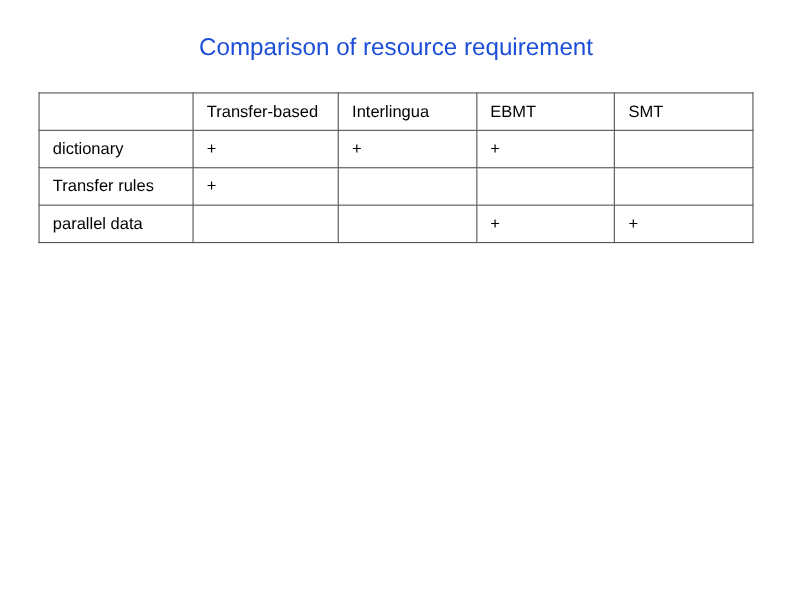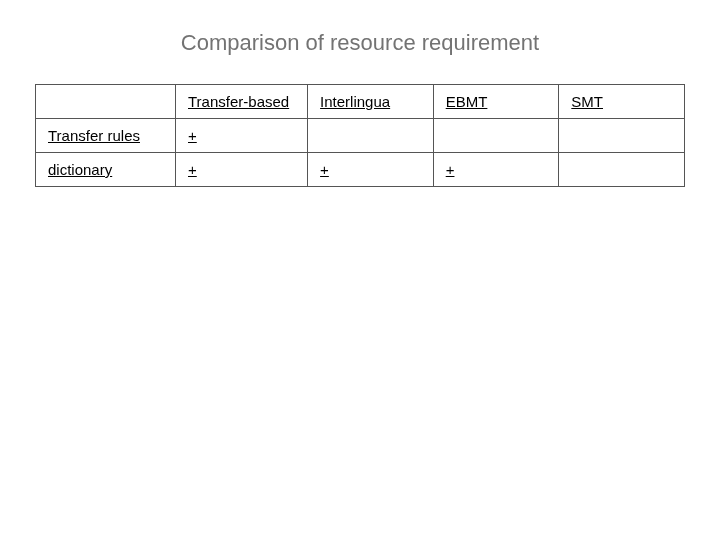--- a/index.html
+++ b/index.html
@@ -11,26 +11,25 @@
       font-size: 15px;
       display: flex;
       flex-direction: column;
       align-items: center;
       padding-top: 30px;
     }
     h1 {
       font-size: 22px;
       font-weight: normal;
       margin-bottom: 28px;
-      color: #737373;
+      color: #1d4ed8;
     }
     table {
       border-collapse: collapse;
       width: 650px;
-      text-decoration: underline;
     }
     td, th {
       border: 1px solid #555;
       padding: 8px 12px;
       vertical-align: middle;
       min-width: 120px;
     }
     td:first-child {
       width: 140px;
     }
@@ -48,32 +47,39 @@
   <tbody>
       <tr class="header-row">
     <td></td>
     <td>Transfer-based</td>
     <td>Interlingua</td>
     <td>EBMT</td>
     <td>SMT</td>
   </tr>
 
   <tr>
+    <td>dictionary</td>
+    <td>+</td>
+    <td>+</td>
+    <td>+</td>
+    <td></td>
+  </tr>
+
+  <tr>
     <td>Transfer rules</td>
     <td>+</td>
     <td></td>
     <td></td>
     <td></td>
   </tr>
 
+
+
   <tr>
-    <td>dictionary</td>
+    <td>parallel data</td>
+    <td></td>
+    <td></td>
     <td>+</td>
     <td>+</td>
-    <td>+</td>
-    <td></td>
   </tr>
-
-
-
 
 </tbody>
   </table>
 
 </body></html>

